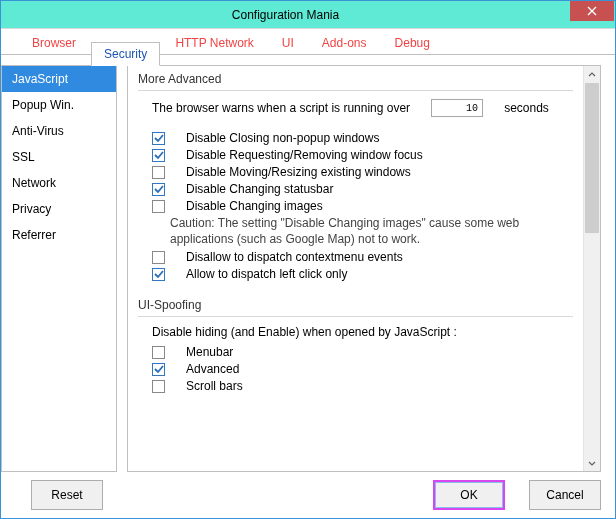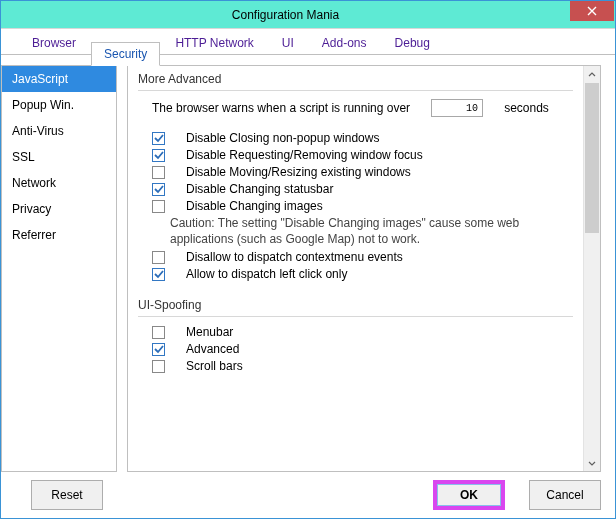--- a/index.html
+++ b/index.html
@@ -54,21 +54,21 @@
   height: 26px;
   display: flex;
   align-items: flex-end;
   padding: 0 18px;
   border-bottom: 1px solid #bfbfbf;
   background: #fff;
 }
 .tab {
   padding: 4px 12px 4px 12px;
   font-size: 12px;
-  color: #4c1d95;
+  color: #ef4444;
   border: 1px solid transparent;
   border-bottom: none;
   cursor: default;
   margin-right: 2px;
 }
 .tab.selected {
   border: 1px solid #bfbfbf;
   border-bottom: 1px solid #fff;
   background: #fff;
   color: #1a56b0;
@@ -189,23 +189,22 @@
   height: 30px;
   border: 1px solid #adadad;
   background: #f0f0f0;
   font-family: inherit;
   font-size: 12px;
   padding: 0 14px;
   cursor: default;
   margin-left: 16px;
 }
 .btn.primary {
-  border: 4px solid #d946ef;
+  border: 2px solid #d946ef;
   box-shadow: 0 0 0 1px #88beea inset;
-  font-weight: bold;
 }
 </style>
 </head>
 <body>
 
 <div class="window">
 
   <div class="titlebar">
     <div class="titlebar-title">Configuration Mania</div>
     <div class="close-btn">
@@ -293,20 +292,21 @@
                 <path d="M1 5 L4 8 L9 2" stroke="#2b6cb8" stroke-width="1.8" fill="none"></path>
               </svg>
             </span>
           <span>Allow to dispatch left click only</span>
         </div>
 
         <div class="section-gap"></div>
 
         <div class="group-title">UI-Spoofing</div>
         <hr class="group-divider">
+        <div class="intro">Disable hiding (and Enable) when opened by JavaScript :</div>
 
         <div class="row">
           <span class="check"></span>
           <span>Menubar</span>
         </div>
         <div class="row">
           <span class="check on">
               <svg viewBox="0 0 10 10">
                 <path d="M1 5 L4 8 L9 2" stroke="#2b6cb8" stroke-width="1.8" fill="none"></path>
               </svg>

